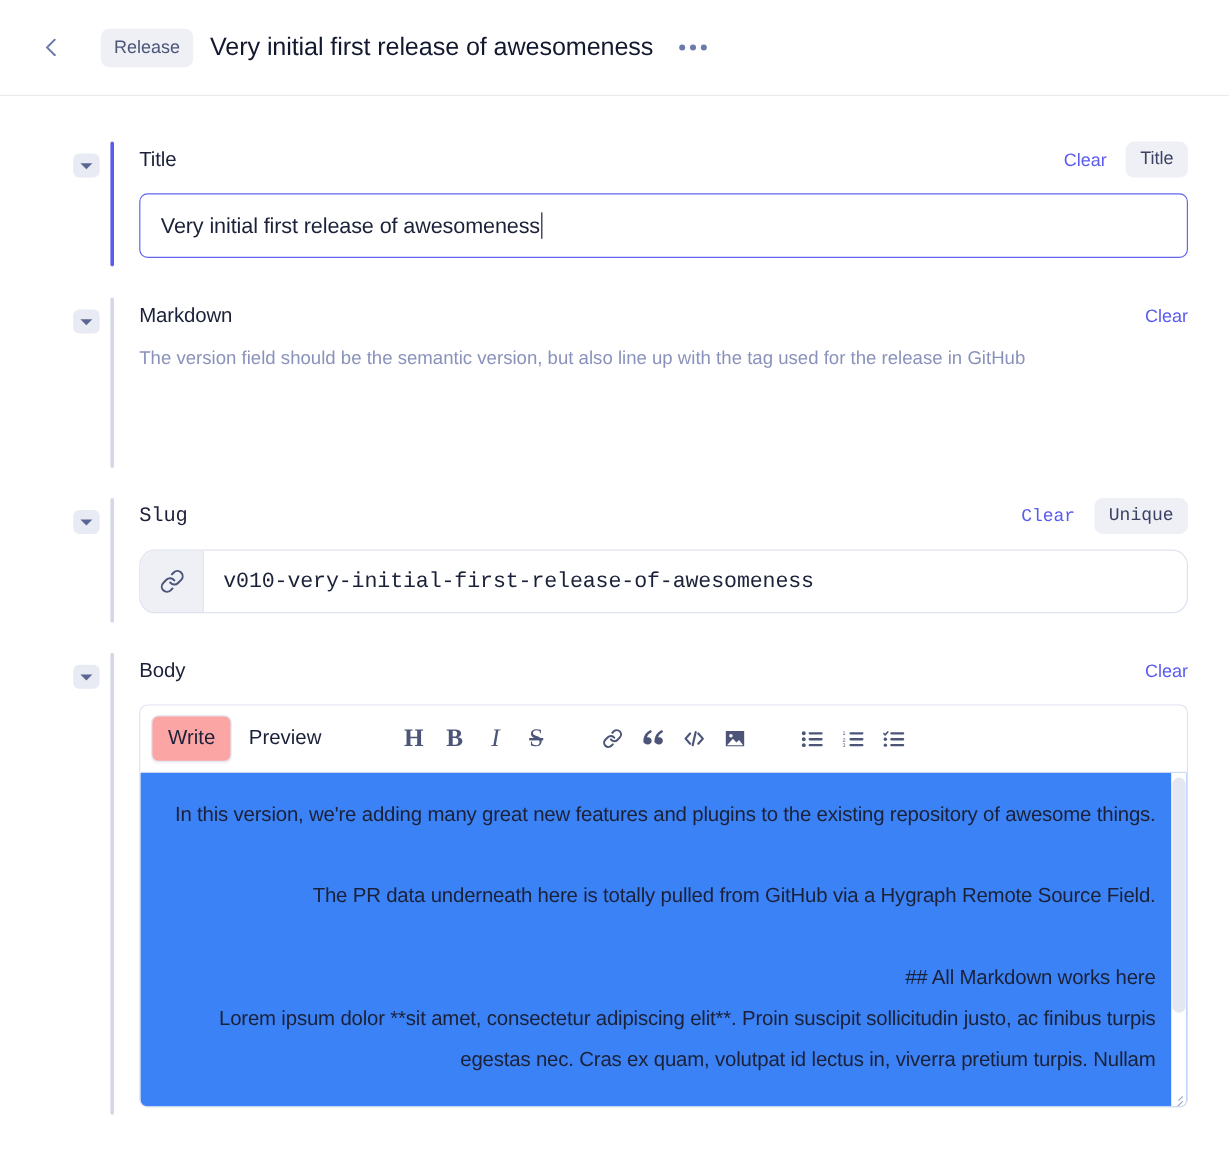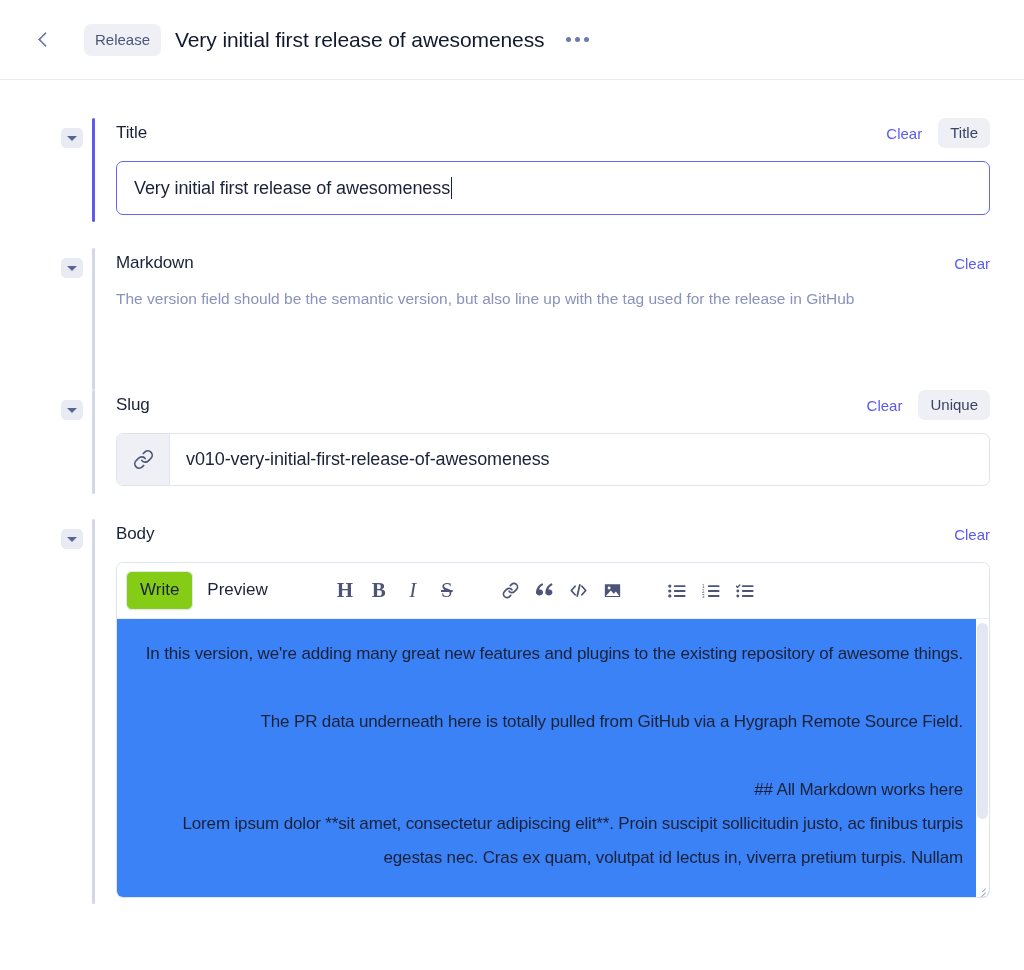--- a/index.html
+++ b/index.html
@@ -171,21 +171,21 @@
     background: #1b2138;
     margin-left: 1px;
     vertical-align: -4px;
   }
 
   
   .slug-input {
     margin-top: 13px;
     height: 53px;
     border: 1px solid #dfe2ef;
-    border-radius: 7px;
+    border-radius: 13px;
     background: #fff;
     display: flex;
     align-items: stretch;
     overflow: hidden;
     cursor: text;
   }
   .slug-icon {
     width: 53px;
     background: #eef0f6;
     border-right: 1px solid #e3e6f1;
@@ -221,21 +221,21 @@
     font-size: 17px;
     color: #1b2138;
     padding: 8px 13px 9px;
     border-radius: 6px;
     cursor: pointer;
     border: 1px solid transparent;
     line-height: 1.15;
   }
   .md-tab.active {
     border: 1px solid #e3e6f1;
-    background: #84cc16;
+    background: #fca5a5;
     box-shadow: 0 1px 1px rgba(20,25,60,0.04);
   }
   .md-tools {
     display: flex;
     align-items: center;
     margin-left: 22px;
   }
   .tool {
     width: 34px; height: 34px;
     display: flex; align-items: center; justify-content: center;
@@ -345,21 +345,21 @@
       <div class="label-line">
         <span class="field-label">Markdown</span>
         <span class="label-right">
           <span class="clear-link">Clear</span>
         </span>
       </div>
       <div class="field-desc">The version field should be the semantic version, but also line up with the tag used for the release in GitHub</div>
     </div>
   </div>
 
-  <div class="field-row" style="">
+  <div class="field-row" style="margin-top:25px;font-family:Liberation Mono, monospace;">
     <div class="collapse-btn">
       <span class="caret-down"></span>
     </div>
     <div class="accent" style="height:104px;"></div>
     <div class="field-body">
       <div class="label-line">
         <span class="field-label">Slug</span>
         <span class="label-right">
           <span class="clear-link">Clear</span>
           <span class="tag-pill">Unique</span>

